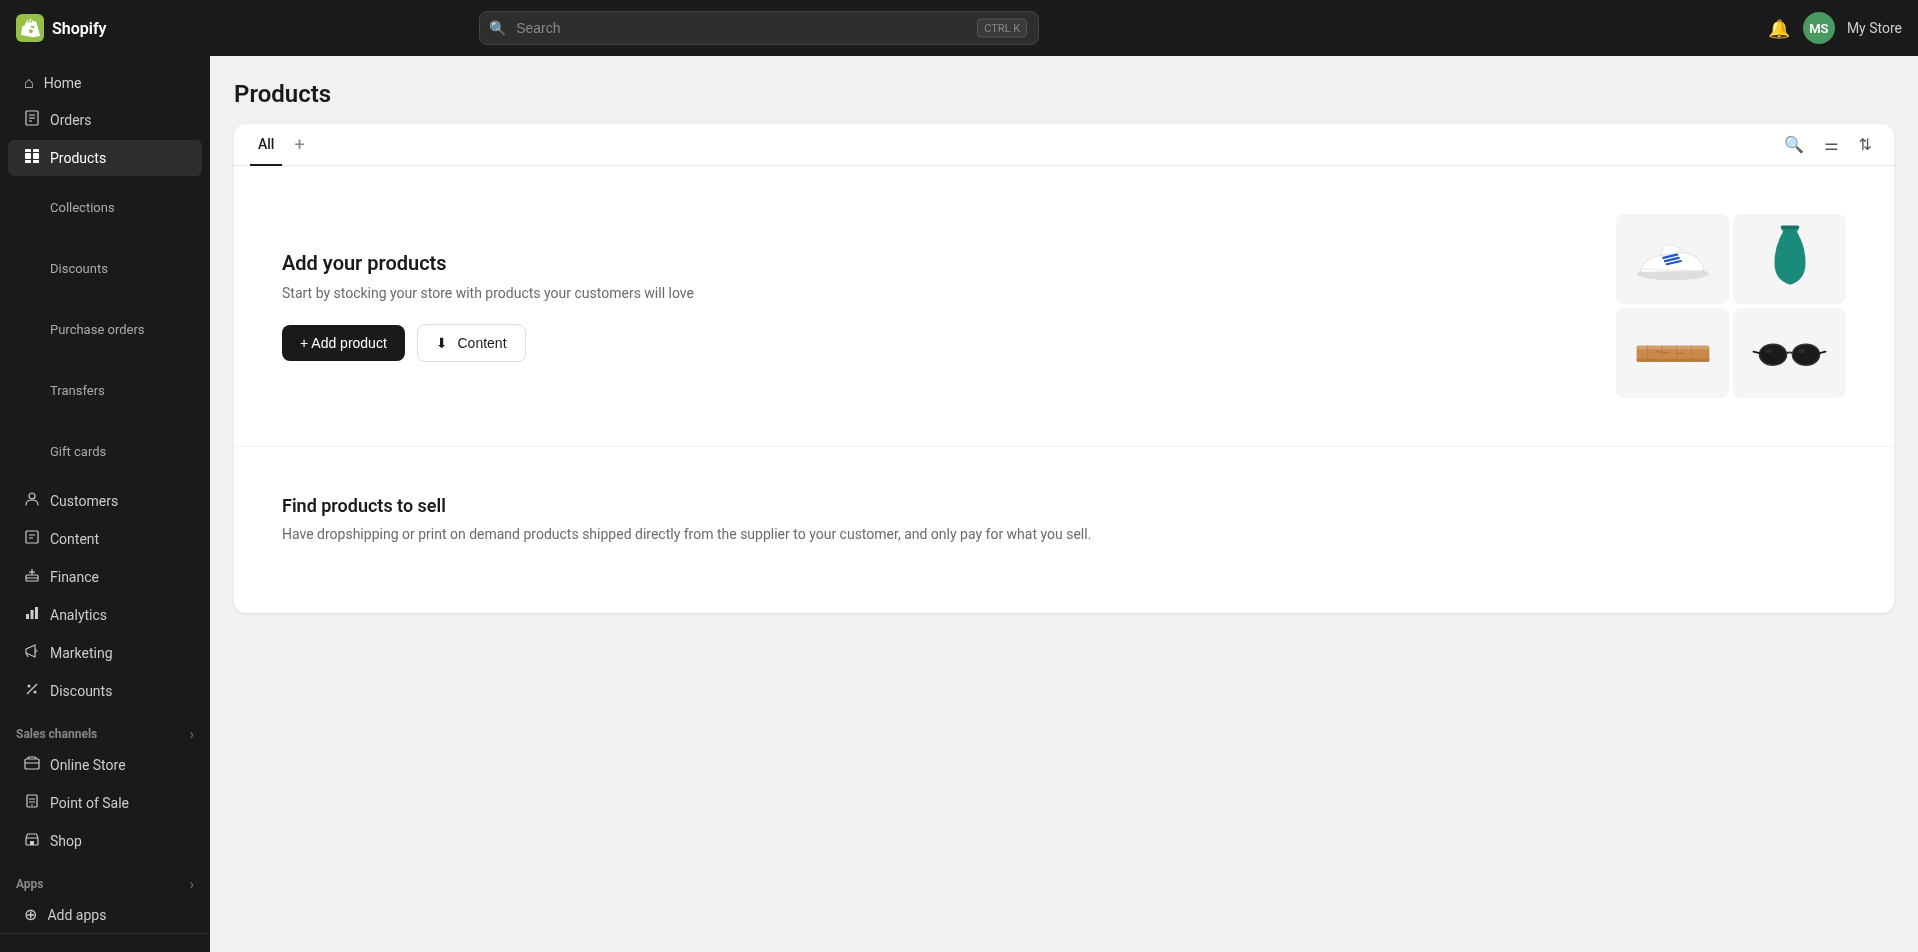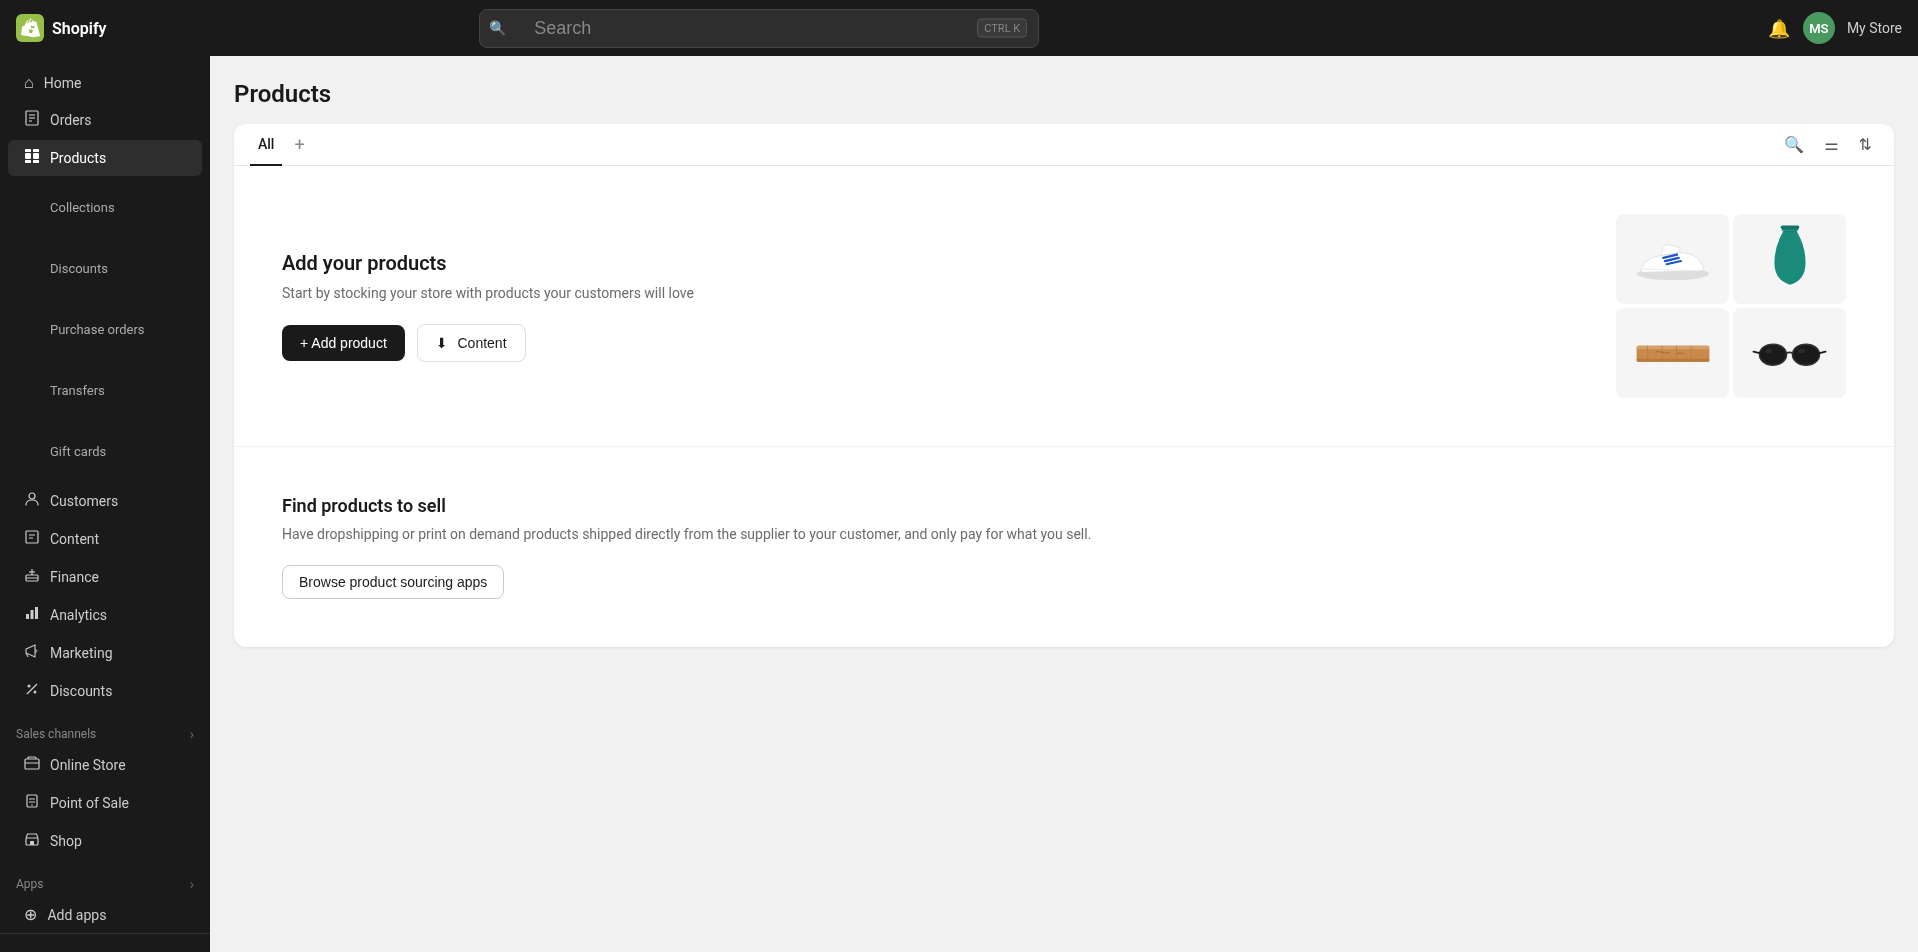--- a/index.html
+++ b/index.html
@@ -33,23 +33,23 @@
       flex: 1;
       max-width: 560px;
       margin: 0 auto;
       position: relative;
     }
     .topnav-search input {
       width: 100%;
       background: #2e2e2e;
       border: 1px solid #444;
       border-radius: 8px;
-      padding: 8px 12px 8px 54px;
+      padding: 8px 12px 8px 36px;
       color: #ccc;
-      font-size: 18px;
+      font-size: 14px;
       outline: none;
     }
     .topnav-search input::placeholder { color: #888; }
     .search-icon-wrap {
       position: absolute;
       left: 10px;
       top: 50%;
       transform: translateY(-50%);
       color: #888;
       font-size: 14px;
@@ -135,21 +135,21 @@
       text-decoration: none;
     }
 
     .sidebar-section-label {
       display: flex;
       align-items: center;
       justify-content: space-between;
       padding: 16px 16px 4px 16px;
       color: #888;
       font-size: 12px;
-      font-weight: 400;
+      font-weight: 700;
       text-transform: none;
     }
     .sidebar-section-label .expand-icon { font-size: 14px; cursor: pointer; color: #666; }
 
     .sidebar-bottom {
       margin-top: auto;
       padding: 8px 0;
       border-top: 1px solid #2e2e2e;
     }
 
@@ -593,19 +593,16 @@
               <ellipse cx="22" cy="19" rx="5" ry="3" fill="#3a3a3a" opacity="0.5"></ellipse>
               <ellipse cx="66" cy="19" rx="5" ry="3" fill="#3a3a3a" opacity="0.5"></ellipse>
             </svg>
           </div>
         </div>
       </div>
 
       <div class="find-section">
         <div class="find-title">Find products to sell</div>
         <div class="find-desc">Have dropshipping or print on demand products shipped directly from the supplier to your customer, and only pay for what you sell.</div>
-        <button class="btn-outline">
-          <span>Browse product sourcing apps</span>
-        </button>
       </div>
     </div>
   </main>
 </div>
 
 </body></html>

